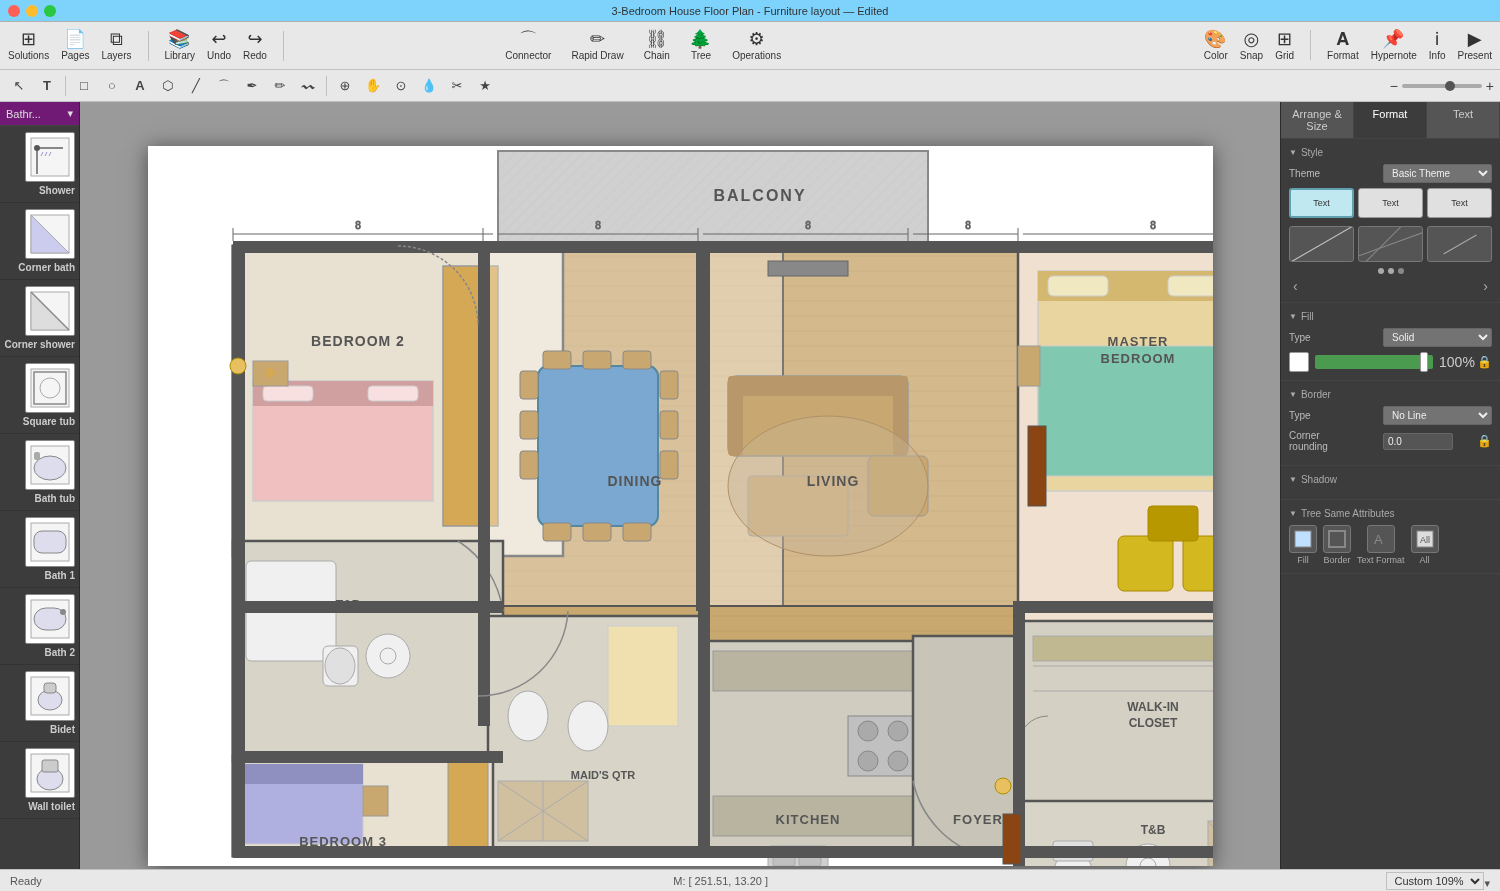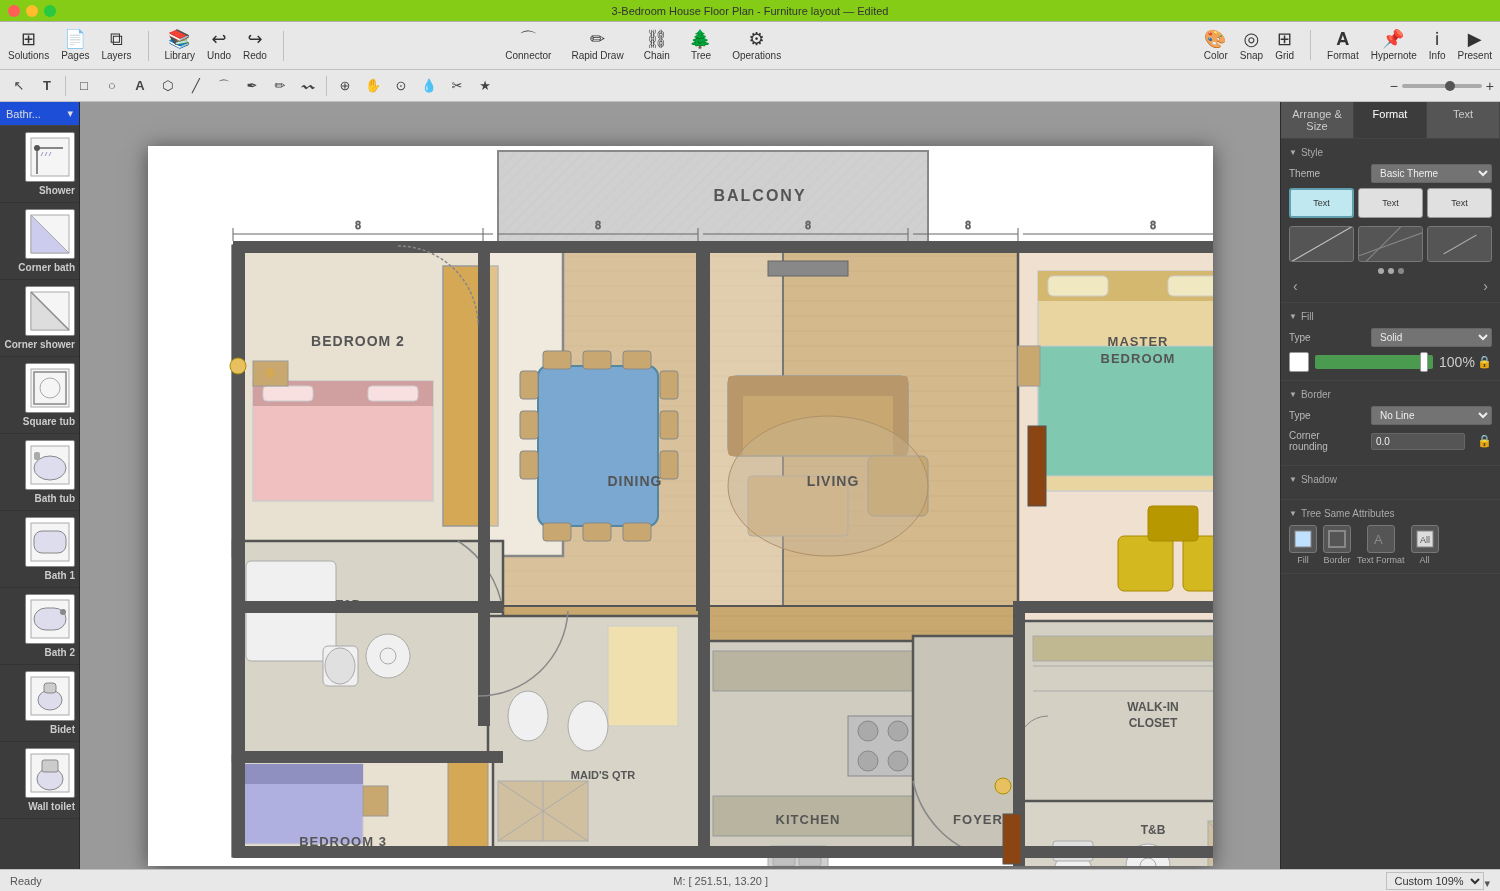--- a/index.html
+++ b/index.html
@@ -2,59 +2,59 @@
 <html><head>
   <meta charset="utf-8">
   <style>
     * { box-sizing: border-box; margin: 0; padding: 0; }
     body { font-family: -apple-system, BlinkMacSystemFont, "Helvetica Neue", Arial, sans-serif; background: #3a3a3a; width: 1500px; height: 891px; overflow: hidden; font-size: 11px; color: #fff; }
 
     
     #topbar { background: #e8e8e8; height: 48px; display: flex; align-items: center; border-bottom: 1px solid #c0c0c0; padding: 0 8px; gap: 12px; }
     .topbar-group { display: flex; flex-direction: column; align-items: center; cursor: pointer; gap: 2px; color: #333; font-size: 10px; }
     .topbar-icon { font-size: 18px; line-height: 1; }
-    #title-bar { background: #84cc16; height: 22px; display: flex; align-items: center; justify-content: center; font-size: 11px; color: #333; border-bottom: 1px solid #b0b0b0; position: relative; }
+    #title-bar { background: #7dd3fc; height: 22px; display: flex; align-items: center; justify-content: center; font-size: 11px; color: #333; border-bottom: 1px solid #b0b0b0; position: relative; }
     .traffic-lights { position: absolute; left: 8px; display: flex; gap: 6px; }
     .tl { width: 12px; height: 12px; border-radius: 50%; }
     .tl-red { background: #ff5f57; }
     .tl-yellow { background: #ffbd2e; }
     .tl-green { background: #28c840; }
 
     
     #toolbar2 { background: #e8e8e8; height: 32px; display: flex; align-items: center; padding: 0 6px; gap: 2px; border-bottom: 1px solid #c0c0c0; }
     .tb2-btn { width: 26px; height: 24px; display: flex; align-items: center; justify-content: center; border-radius: 3px; cursor: pointer; font-size: 13px; color: #444; }
     .tb2-sep { width: 1px; height: 20px; background: #c0c0c0; margin: 0 3px; }
     .tb2-zoom { display: flex; align-items: center; gap: 4px; margin-left: auto; font-size: 11px; color: #444; }
     .zoom-slider { width: 80px; height: 4px; background: #aaa; border-radius: 2px; position: relative; }
     .zoom-thumb { position: absolute; width: 10px; height: 10px; background: #555; border-radius: 50%; top: -3px; left: 60%; transform: translateX(-50%); }
 
     
     #main { display: flex; flex: 1; height: calc(891px - 22px - 48px - 32px - 22px); }
 
     
     #left-sidebar { width: 80px; background: #3c3c3c; border-right: 1px solid #2a2a2a; display: flex; flex-direction: column; overflow-y: auto; }
-    .sidebar-header { background: #1d4ed8; height: 24px; display: flex; align-items: center; justify-content: space-between; padding: 0 6px; font-size: 11px; color: #ddd; border-bottom: 1px solid #444; }
+    .sidebar-header { background: #701a75; height: 24px; display: flex; align-items: center; justify-content: space-between; padding: 0 6px; font-size: 11px; color: #ddd; border-bottom: 1px solid #444; }
     .sidebar-item { display: flex; flex-direction: column; align-items: flex-end; padding: 6px 4px; cursor: pointer; border-bottom: 1px solid #333; font-weight: bold; }
     .sidebar-item-icon { width: 50px; height: 50px; background: #fff; border: 1px solid #888; display: flex; align-items: center; justify-content: center; font-size: 20px; margin-bottom: 3px; border-radius: 2px; }
     .sidebar-item-label { font-size: 10px; color: #ccc; text-align: center; }
 
     
     #canvas-area { flex: 1; background: #888; overflow: hidden; position: relative; }
     .canvas-bg { width: 100%; height: 100%; background: #9a9a9a; display: flex; align-items: center; justify-content: center; }
     .floor-plan { width: 1065px; height: 720px; position: relative; background: #fff; box-shadow: 0 2px 20px rgba(0,0,0,0.5); }
 
     
     #right-panel { width: 220px; background: #3c3c3c; border-left: 1px solid #2a2a2a; display: flex; flex-direction: column; }
     .panel-tabs { display: flex; background: #555; border-bottom: 1px solid #444; }
     .panel-tab { flex: 1; padding: 6px 4px; text-align: center; font-size: 11px; color: #ccc; cursor: pointer; border-right: 1px solid #444; }
     .panel-tab.active { background: #3c3c3c; color: #fff; }
     .panel-section { padding: 8px; border-bottom: 1px solid #444; }
     .panel-section-title { font-size: 10px; color: #aaa; margin-bottom: 6px; display: flex; align-items: center; gap: 4px; }
     .panel-section-title::before { content: '▼'; font-size: 8px; }
-    .panel-row { display: flex; align-items: center; margin-bottom: 5px; gap: 12px; }
+    .panel-row { display: flex; align-items: center; margin-bottom: 5px; gap: 24px; }
     .panel-label { font-size: 10px; color: #bbb; width: 70px; flex-shrink: 0; }
     .panel-select { flex: 1; background: #737373; border: 1px solid #666; color: #eee; font-size: 10px; padding: 2px 4px; border-radius: 2px; }
     .panel-input { flex: 1; background: #555; border: 1px solid #666; color: #eee; font-size: 10px; padding: 2px 4px; border-radius: 2px; width: 50px; }
     .style-options { display: grid; grid-template-columns: repeat(3, 1fr); gap: 4px; margin-bottom: 8px; }
     .style-btn { background: #eee; border: 1px solid #999; border-radius: 3px; padding: 4px 6px; font-size: 9px; color: #333; text-align: center; cursor: pointer; height: 30px; display: flex; align-items: center; justify-content: center; }
     .style-btn.active { background: #c0e8f0; border-color: #60a0b0; }
     .style-options-row2 { display: grid; grid-template-columns: repeat(3, 1fr); gap: 4px; margin-bottom: 6px; }
     .style-btn-diag { background: #555; border: 1px solid #777; border-radius: 3px; height: 36px; display: flex; align-items: center; justify-content: center; cursor: pointer; position: relative; overflow: hidden; }
     .diag-line { position: absolute; width: 140%; height: 1px; background: #aaa; transform: rotate(-30deg); }
     .dots-row { display: flex; justify-content: center; gap: 4px; margin-bottom: 4px; }

